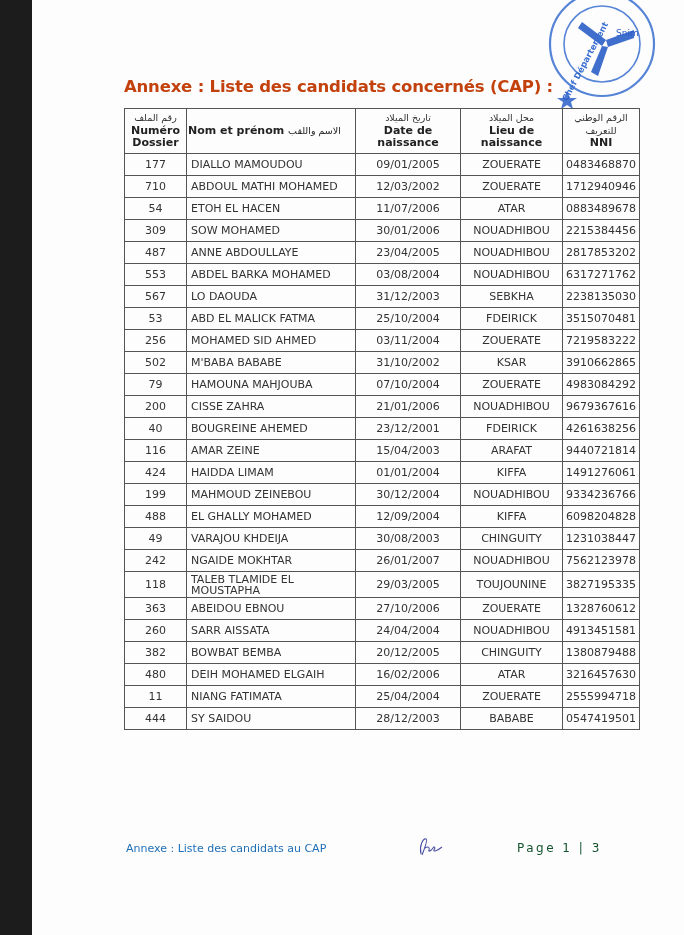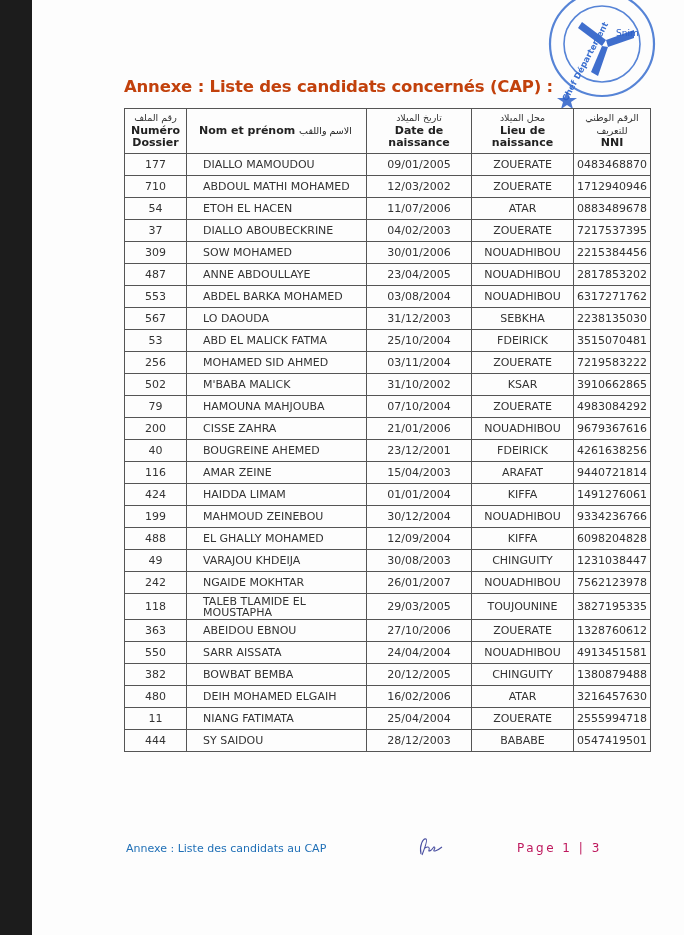--- a/index.html
+++ b/index.html
@@ -34,37 +34,37 @@
   table.list th, table.list td {
     border: 1px solid #555; padding: 0 3px;
   }
   table.list th {
     font-weight: bold; color: #222; font-size: 11px; line-height: 12.5px;
     height: 44px; text-align: center; margin-top: 9px;
   }
   table.list th .ar { font-weight: normal; font-size: 9.5px; color: #333; display: block; }
   table.list th .ar-inline { font-weight: normal; font-size: 9.5px; }
   table.list td { height: 21px; line-height: 11px; text-align: center; }
-  table.list td.name { text-align: left; padding-left: 16px; }
+  table.list td.name { text-align: left; padding-left: 4px; }
   table.list tr.tall td { height: 25px; }
   .c-num { width: 55px; }
   .c-name { width: 164px; }
   .c-date { width: 98px; }
   .c-lieu { width: 95px; }
   .c-nni { width: 48px; }
   .footer-left {
     position: absolute; left: 126px; top: 842px;
     font-size: 11px; font-weight: normal; color: #1f6fb6; white-space: nowrap;
   }
   .footer-sign {
     position: absolute; left: 415px; top: 836px; width: 30px; height: 22px;
   }
   .footer-right {
     position: absolute; left: 517px; top: 841px;
-    font-size: 12px; color: #be185d; letter-spacing: 2.5px; white-space: nowrap;
+    font-size: 12px; color: #14532d; letter-spacing: 2.5px; white-space: nowrap;
   }
 </style>
 </head>
 <body>
 
 <div class="dark-strip"></div>
 <div class="page"></div>
 
 <svg class="stamp" viewBox="0 0 132 118">
   <g fill="none" stroke="#3a6fd0" stroke-width="2.2" opacity="0.85">
@@ -84,21 +84,21 @@
 <div class="title">Annexe : Liste des candidats concernés (CAP) :</div>
 
 <table class="list">
   <thead>
     <tr>
       <th class="c-num">
         <span class="ar">رقم الملف</span>
         <span>Numéro</span><br>
         <span>Dossier</span>
       </th>
-      <th class="c-name" style="text-align:left;padding-left:12px">
+      <th class="c-name" style="text-align:left;padding-left:1px">
         <span>Nom et prénom</span>
         <span class="ar-inline">الاسم واللقب</span>
       </th>
       <th class="c-date">
         <span class="ar">تاريخ الميلاد</span>
         <span>Date de</span><br>
         <span>naissance</span>
       </th>
       <th class="c-lieu">
         <span class="ar">محل الميلاد</span>
@@ -128,27 +128,20 @@
         <td>1712940946</td>
       </tr>
       <tr>
         <td>54</td>
         <td class="name">ETOH EL HACEN</td>
         <td>11/07/2006</td>
         <td>ATAR</td>
         <td>0883489678</td>
       </tr>
       <tr>
-        <td>37</td>
-        <td class="name">DIALLO ABOUBECKRINE</td>
-        <td>04/02/2003</td>
-        <td>ZOUERATE</td>
-        <td>7217537395</td>
-      </tr>
-      <tr>
         <td>309</td>
         <td class="name">SOW MOHAMED</td>
         <td>30/01/2006</td>
         <td>NOUADHIBOU</td>
         <td>2215384456</td>
       </tr>
       <tr>
         <td>487</td>
         <td class="name">ANNE ABDOULLAYE</td>
         <td>23/04/2005</td>
@@ -178,21 +171,21 @@
       </tr>
       <tr>
         <td>256</td>
         <td class="name">MOHAMED SID AHMED</td>
         <td>03/11/2004</td>
         <td>ZOUERATE</td>
         <td>7219583222</td>
       </tr>
       <tr>
         <td>502</td>
-        <td class="name">M'BABA MALICK</td>
+        <td class="name">M'BABA BABABE</td>
         <td>31/10/2002</td>
         <td>KSAR</td>
         <td>3910662865</td>
       </tr>
       <tr>
         <td>79</td>
         <td class="name">HAMOUNA MAHJOUBA</td>
         <td>07/10/2004</td>
         <td>ZOUERATE</td>
         <td>4983084292</td>
@@ -261,21 +254,21 @@
         <td>3827195335</td>
       </tr>
       <tr>
         <td>363</td>
         <td class="name">ABEIDOU EBNOU</td>
         <td>27/10/2006</td>
         <td>ZOUERATE</td>
         <td>1328760612</td>
       </tr>
       <tr>
-        <td>550</td>
+        <td>260</td>
         <td class="name">SARR AISSATA</td>
         <td>24/04/2004</td>
         <td>NOUADHIBOU</td>
         <td>4913451581</td>
       </tr>
       <tr>
         <td>382</td>
         <td class="name">BOWBAT BEMBA</td>
         <td>20/12/2005</td>
         <td>CHINGUITY</td>

